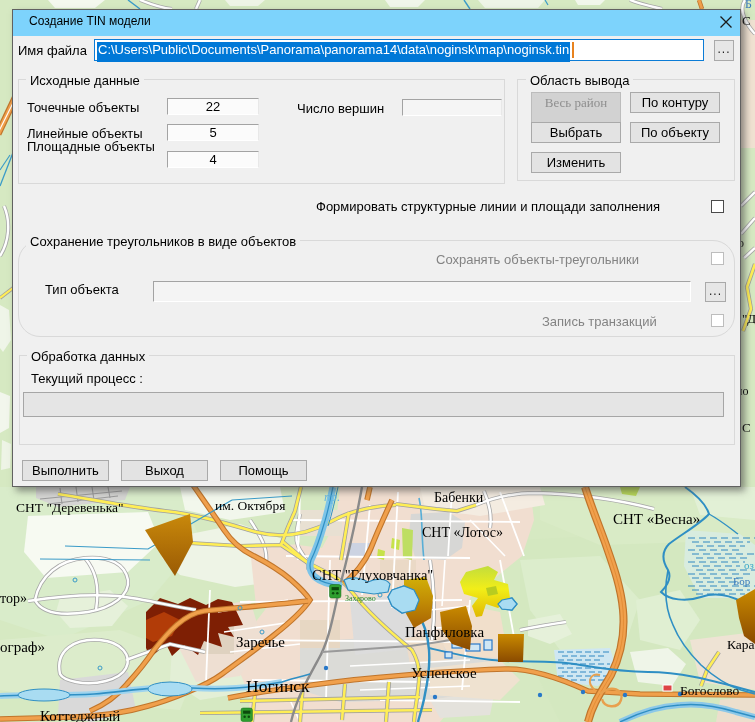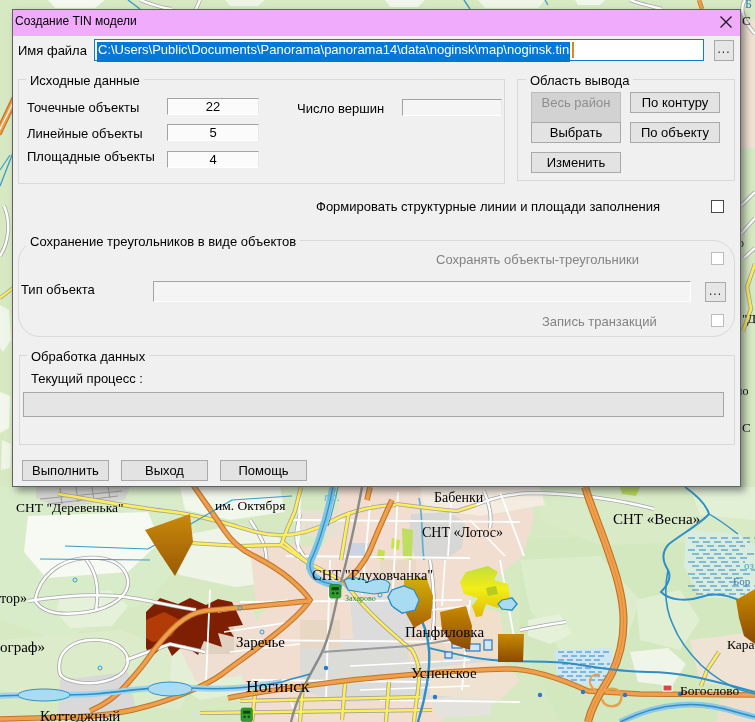--- a/index.html
+++ b/index.html
@@ -1,21 +1,21 @@
 <!DOCTYPE html>
 <html><head>
 <meta charset="utf-8">
 <style>
 * { box-sizing: border-box; margin:0; padding:0; }
 html,body { width:755px; height:722px; overflow:hidden; }
 body { position:relative; font-family:"Liberation Sans",sans-serif; background:#d6e9c2; }
 #map { position:absolute; left:0; top:0; }
 .abs { position:absolute; }
 #dlg { position:absolute; left:12px; top:9px; width:729px; height:478px; border:1px solid #616161; background:#f0f0f0; box-shadow:4px 4px 7px rgba(60,60,60,.55); }
-#title { position:absolute; left:0; top:0; width:727px; height:26px; background:#f0abfc; font-size:12px; color:#000; line-height:22px; padding-left:2px; }
+#title { position:absolute; left:0; top:0; width:727px; height:26px; background:#7dd3fc; font-size:12px; color:#000; line-height:22px; padding-left:16px; }
 .lbl { position:absolute; font-size:13px; color:#000; white-space:nowrap; }
 .glbl { position:absolute; font-size:13px; color:#838383; white-space:nowrap; }
 .grp { position:absolute; border:1px solid #d9d9d9; }
 .grp>span { position:absolute; top:-7px; font-size:13px; color:#000; background:#f0f0f0; padding:0 4px; white-space:nowrap; }
 .btn { position:absolute; background:#e3e3e3; border:1px solid #a9a9a9; font-size:13px; color:#000; text-align:center; font-family:"Liberation Sans",sans-serif; }
 .btn.dis { background:#d2d2d2; border-color:#bcbcbc; color:#8e8e8e; }
 .dots { position:absolute; background:#e6e6e6; border:1px solid #a9a9a9; font-size:12px; color:#1a1a1a; text-align:center; letter-spacing:1px; }
 .sunk { position:absolute; background:#fbfbfb; border:1px solid #a3a3a3; border-bottom-color:#ffffff; border-right-color:#e8e8e8; font-size:13px; text-align:center; }
 .cb { position:absolute; width:13px; height:13px; background:#fff; border:1px solid #4a4a4a; }
 .cb.dis { border-color:#bdbdbd; }
@@ -348,43 +348,43 @@
   </div>
   <div class="dots" style="left:701px;top:30px;width:20px;height:21px;line-height:17px;">...</div>
 
   <div class="grp" style="left:5px;top:69px;width:487px;height:105px;">
       <span style="left:7px;">Исходные данные</span>
     </div>
   <div class="lbl" style="left:14px;top:90px;">Точечные объекты</div>
   <div class="sunk" style="left:154px;top:88px;width:92px;height:17px;line-height:15px;">22</div>
   <div class="lbl" style="left:14px;top:116px;">Линейные объекты</div>
   <div class="sunk" style="left:154px;top:114px;width:92px;height:17px;line-height:15px;">5</div>
-  <div class="lbl" style="left:14px;top:139px;">Площадные объекты</div>
+  <div class="lbl" style="left:14px;top:129px;">Площадные объекты</div>
   <div class="sunk" style="left:154px;top:141px;width:92px;height:17px;line-height:15px;">4</div>
   <div class="lbl" style="left:284px;top:91px;">Число вершин</div>
   <div class="sunk" style="left:389px;top:89px;width:100px;height:17px;background:#f5f5f5;"></div>
 
   <div class="grp" style="left:504px;top:69px;width:218px;height:102px;padding-left:41px;">
       <span style="left:8px;">Область вывода</span>
     </div>
-  <div class="btn dis" style="left:518px;top:82px;width:90px;height:31px;line-height:19px;">Весь район</div>
+  <div class="btn dis" style="left:518px;top:82px;width:90px;height:31px;line-height:19px;font-family:Liberation Serif, serif;">Весь район</div>
   <div class="btn" style="left:617px;top:82px;width:90px;height:21px;line-height:19px;">По контуру</div>
   <div class="btn" style="left:518px;top:112px;width:90px;height:21px;line-height:19px;">Выбрать</div>
   <div class="btn" style="left:617px;top:112px;width:90px;height:21px;line-height:19px;">По объекту</div>
   <div class="btn" style="left:518px;top:142px;width:90px;height:21px;line-height:19px;">Изменить</div>
 
   <div class="lbl" style="left:303px;top:189px;">Формировать структурные линии и площади заполнения</div>
   <div class="cb" style="left:698px;top:190px;"></div>
 
   <div class="grp" style="left:5px;top:230px;width:717px;height:97px;border-radius:22px;">
       <span style="left:7px;">Сохранение треугольников в виде объектов</span>
     </div>
   <div class="glbl" style="left:423px;top:242px;">Сохранять объекты-треугольники</div>
   <div class="cb dis" style="left:698px;top:242px;"></div>
-  <div class="lbl" style="left:8px;top:272px;">Тип объекта</div>
+  <div class="lbl" style="left:32px;top:272px;">Тип объекта</div>
   <div class="abs" style="left:140px;top:271px;width:538px;height:21px;background:#f4f4f4;border:1px solid #a3a3a3;border-bottom-color:#fff;border-right-color:#fff;"></div>
   <div class="dots" style="left:692px;top:272px;width:21px;height:20px;line-height:16px;">...</div>
   <div class="glbl" style="left:529px;top:304px;">Запись транзакций</div>
   <div class="cb dis" style="left:698px;top:304px;"></div>
 
   <div class="grp" style="left:6px;top:345px;width:716px;height:90px;">
       <span style="left:7px;">Обработка данных</span>
     </div>
   <div class="lbl" style="left:18px;top:361px;">Текущий процесс :</div>
   <div class="abs" style="left:10px;top:382px;width:701px;height:25px;background:#e5e5e5;border:1px solid #a6a6a6;"></div>

